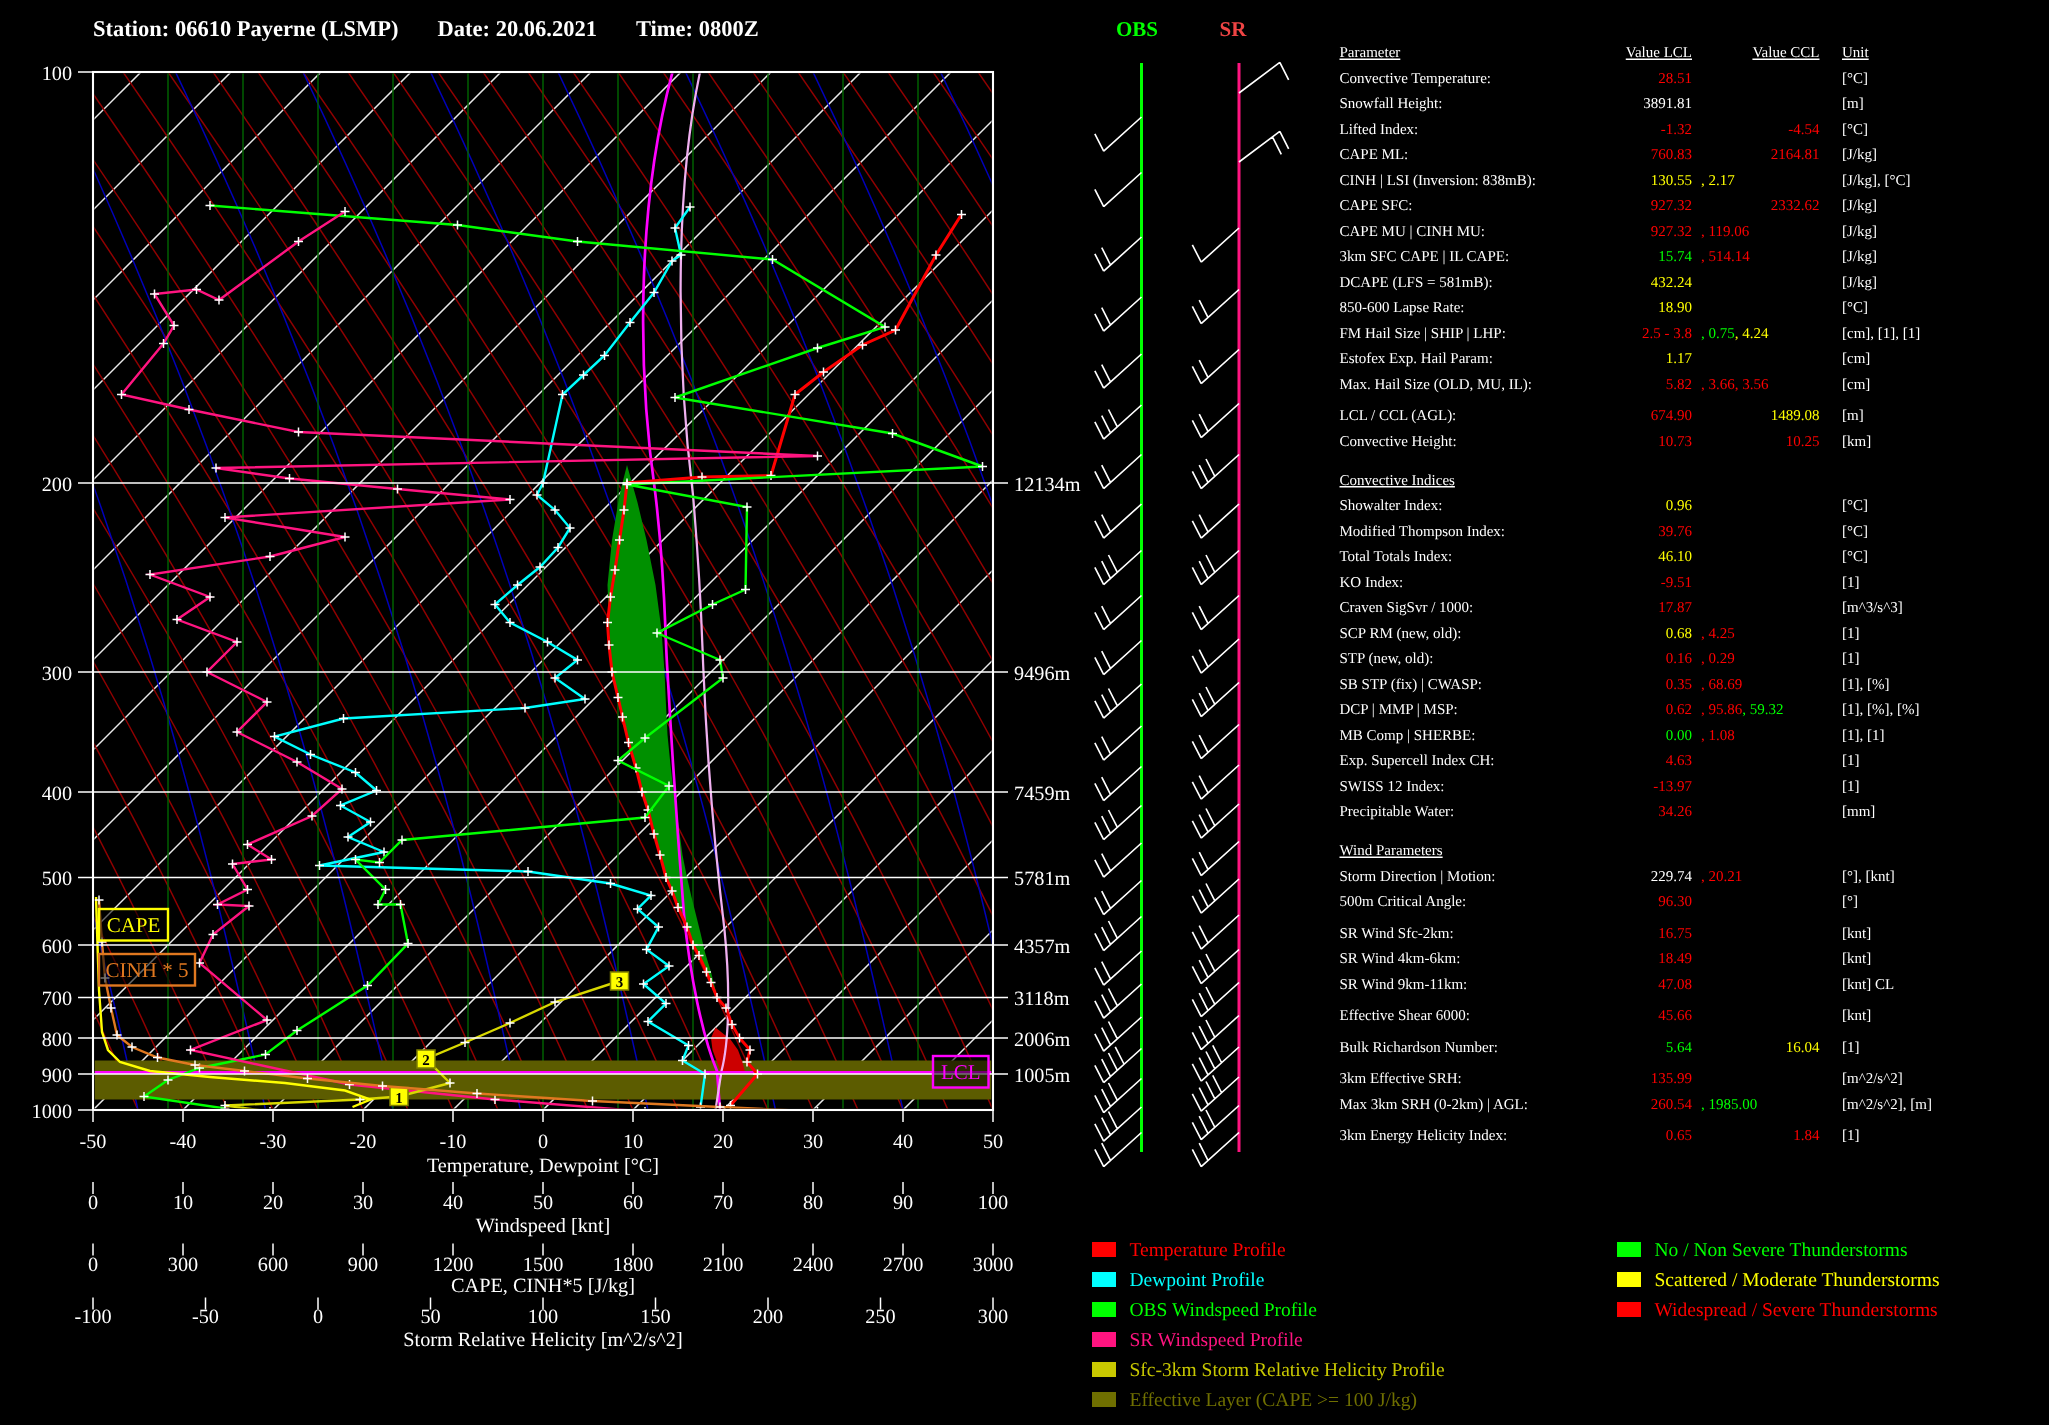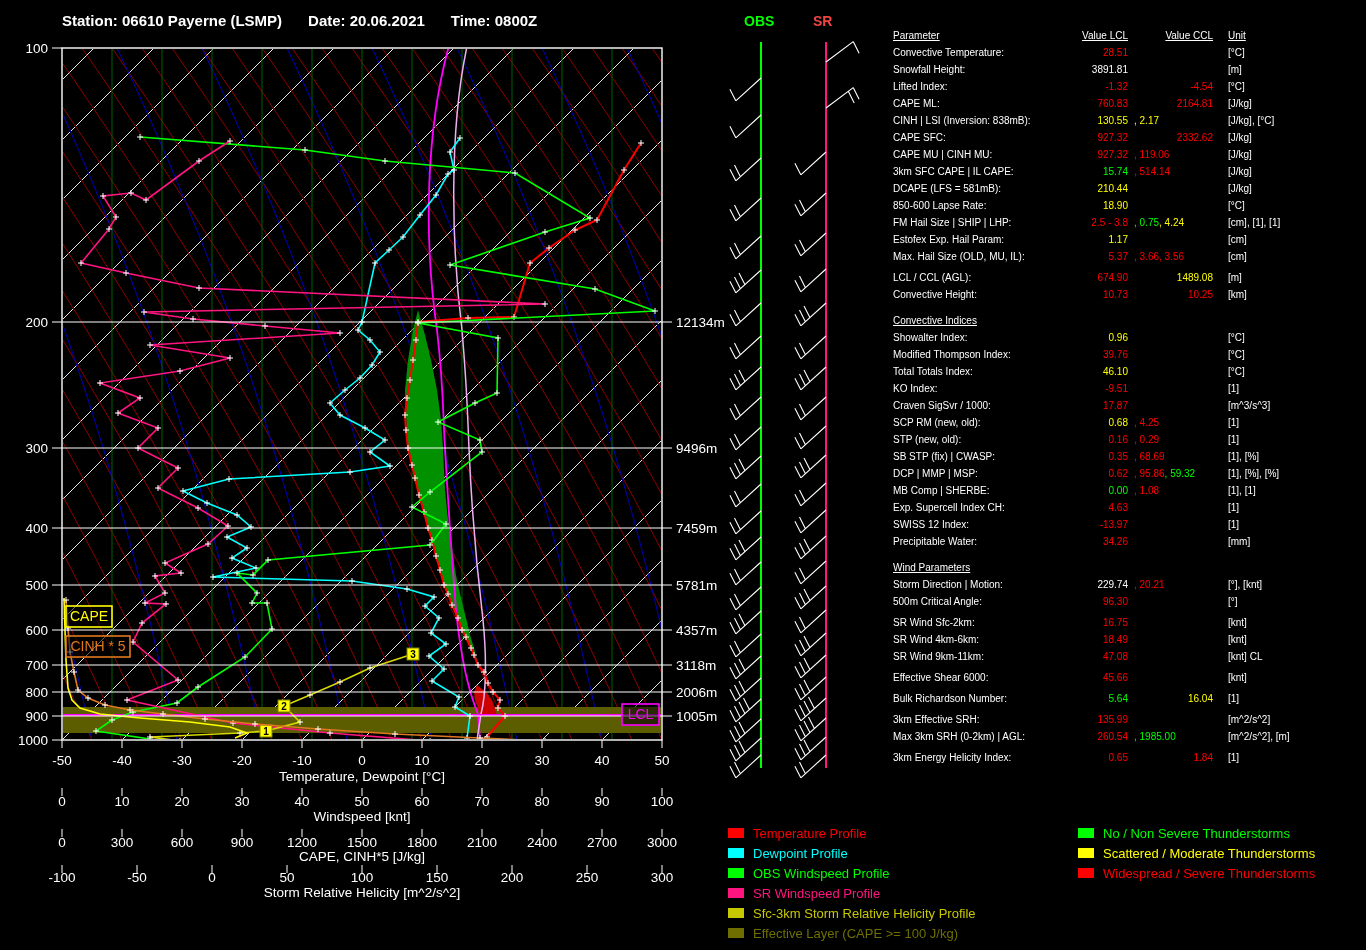--- a/index.html
+++ b/index.html
@@ -1,17 +1,17 @@
 <!DOCTYPE html>
 <html><head>
 <meta charset="utf-8">
 <style>
   html,body{margin:0;padding:0;background:#000;}
   #stage{position:relative;width:1366px;height:950px;background:#000;overflow:hidden;
-         font-family:Liberation Sans, sans-serif;color:#fff;}
+         font-family:Liberation Serif, serif;color:#fff;}
   #skewt{position:absolute;left:0;top:0;}
   #title-bar{position:absolute;left:62px;top:12px;font-size:15px;font-weight:bold;white-space:nowrap;}
   #title-bar span{margin-right:26px;}
   .colhdr{position:absolute;top:13px;font-size:14px;font-weight:bold;}
   #obs-label{left:744px;color:#00ff00;}
   #sr-label{left:813px;color:#ef4444;}
   #panel{position:absolute;left:893px;top:27px;width:472px;font-size:10px;line-height:17px;}
   .prow{position:relative;height:17px;white-space:nowrap;}
   .prow .lbl{position:absolute;left:0;}
   .prow .v1{position:absolute;right:237px;}
@@ -346,42 +346,42 @@
         <span class="unit">[J/kg]</span>
       </div>
       <div class="prow">
         <span class="lbl">3km SFC CAPE | IL CAPE:</span>
         <span class="v1"><span style="color: rgb(0, 255, 0);">15.74</span></span>
         <span class="cont"><span style="color: rgb(255, 0, 0);">, </span><span style="color: rgb(255, 0, 0);">514.14</span></span>
         <span class="unit">[J/kg]</span>
       </div>
       <div class="prow">
         <span class="lbl">DCAPE (LFS = 581mB):</span>
-        <span class="v1"><span style="color: rgb(255, 255, 0);">210.44</span></span>
+        <span class="v1"><span style="color: rgb(255, 255, 0);">432.24</span></span>
         <span class="unit">[J/kg]</span>
       </div>
       <div class="prow">
         <span class="lbl">850-600 Lapse Rate:</span>
         <span class="v1"><span style="color: rgb(255, 255, 0);">18.90</span></span>
         <span class="unit">[°C]</span>
       </div>
       <div class="prow">
         <span class="lbl">FM Hail Size | SHIP | LHP:</span>
         <span class="v1"><span style="color: rgb(255, 0, 0);">2.5 - 3.8</span></span>
         <span class="cont"><span style="color: rgb(0, 255, 0);">, </span><span style="color: rgb(0, 255, 0);">0.75</span><span style="color: rgb(255, 255, 0);">, </span><span style="color: rgb(255, 255, 0);">4.24</span></span>
         <span class="unit">[cm], [1], [1]</span>
       </div>
       <div class="prow">
         <span class="lbl">Estofex Exp. Hail Param:</span>
         <span class="v1"><span style="color: rgb(255, 255, 0);">1.17</span></span>
         <span class="unit">[cm]</span>
       </div>
       <div class="prow">
         <span class="lbl">Max. Hail Size (OLD, MU, IL):</span>
-        <span class="v1"><span style="color: rgb(255, 0, 0);">5.37</span></span>
+        <span class="v1"><span style="color: rgb(255, 0, 0);">5.82</span></span>
         <span class="cont"><span style="color: rgb(255, 0, 0);">, </span><span style="color: rgb(255, 0, 0);">3.66</span><span style="color: rgb(255, 0, 0);">, </span><span style="color: rgb(255, 0, 0);">3.56</span></span>
         <span class="unit">[cm]</span>
       </div>
       <div class="prow" style="margin-top: 4px;">
         <span class="lbl">LCL / CCL (AGL):</span>
         <span class="v1"><span style="color: rgb(255, 0, 0);">674.90</span></span>
         <span class="ccl"><span style="color: rgb(255, 255, 0);">1489.08</span></span>
         <span class="unit">[m]</span>
       </div>
       <div class="prow">

